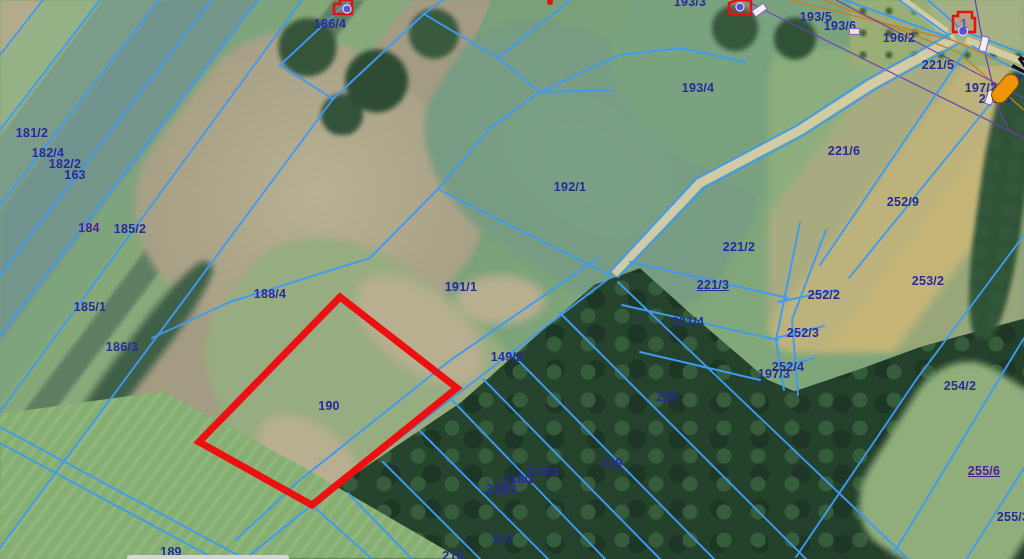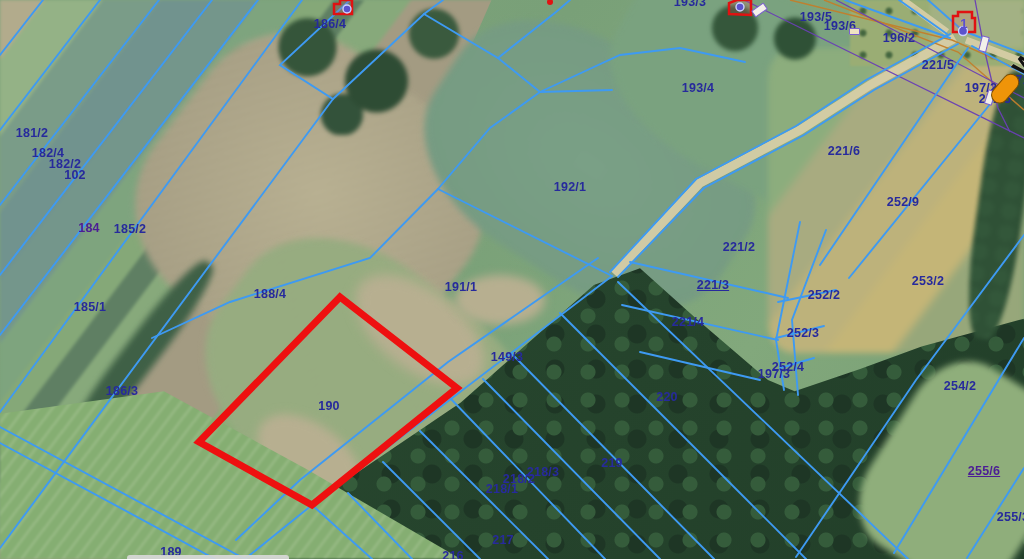--- a/index.html
+++ b/index.html
@@ -206,25 +206,25 @@
     </g>
     <circle cx="550" cy="2" r="3" fill="#e01212"></circle>
   </svg>
 
   <span class="parcel-label" style="left:964px;top:23px;color:#5b4fd0;font-size:13px;">1</span>
 
   <div class="layer" id="label-layer">
       <span class="parcel-label" style="left: 32px; top: 133px; color: rgb(39, 42, 156);">181/2</span>
       <span class="parcel-label" style="left: 48px; top: 153px; color: rgb(39, 42, 156);">182/4</span>
       <span class="parcel-label" style="left: 65px; top: 164px; color: rgb(39, 42, 156);">182/2</span>
-      <span class="parcel-label" style="left: 75px; top: 175px; color: rgb(39, 42, 156);">102</span>
+      <span class="parcel-label" style="left: 75px; top: 175px; color: rgb(39, 42, 156);">163</span>
       <span class="parcel-label" style="left: 89px; top: 228px; color: #4c1d95;">184</span>
       <span class="parcel-label" style="left: 130px; top: 229px; color: rgb(39, 42, 156);">185/2</span>
       <span class="parcel-label" style="left: 90px; top: 307px; color: rgb(39, 42, 156);">185/1</span>
-      <span class="parcel-label" style="left: 122px; top: 347px; color: rgb(39, 42, 156); margin-top: 44px;">186/3</span>
+      <span class="parcel-label" style="left: 122px; top: 347px; color: rgb(39, 42, 156);">186/3</span>
       <span class="parcel-label" style="left: 330px; top: 24px; color: rgb(39, 42, 156);">186/4</span>
       <span class="parcel-label" style="left: 270px; top: 294px; color: rgb(39, 42, 156); text-align: right;">188/4</span>
       <span class="parcel-label" style="left: 329px; top: 406px; color: rgb(39, 42, 156);">190</span>
       <span class="parcel-label" style="left: 461px; top: 287px; color: rgb(39, 42, 156);">191/1</span>
       <span class="parcel-label" style="left: 570px; top: 187px; color: rgb(39, 42, 156);">192/1</span>
       <span class="parcel-label" style="left: 690px; top: 2px; color: rgb(39, 42, 156);">193/3</span>
       <span class="parcel-label" style="left: 698px; top: 88px; color: rgb(39, 42, 156);">193/4</span>
       <span class="parcel-label" style="left: 816px; top: 17px; color: rgb(39, 42, 156);">193/5</span>
       <span class="parcel-label" style="left: 840px; top: 26px; color: rgb(39, 42, 156);">193/6</span>
       <span class="parcel-label" style="left: 899px; top: 38px; color: rgb(39, 42, 156);">196/2</span>

